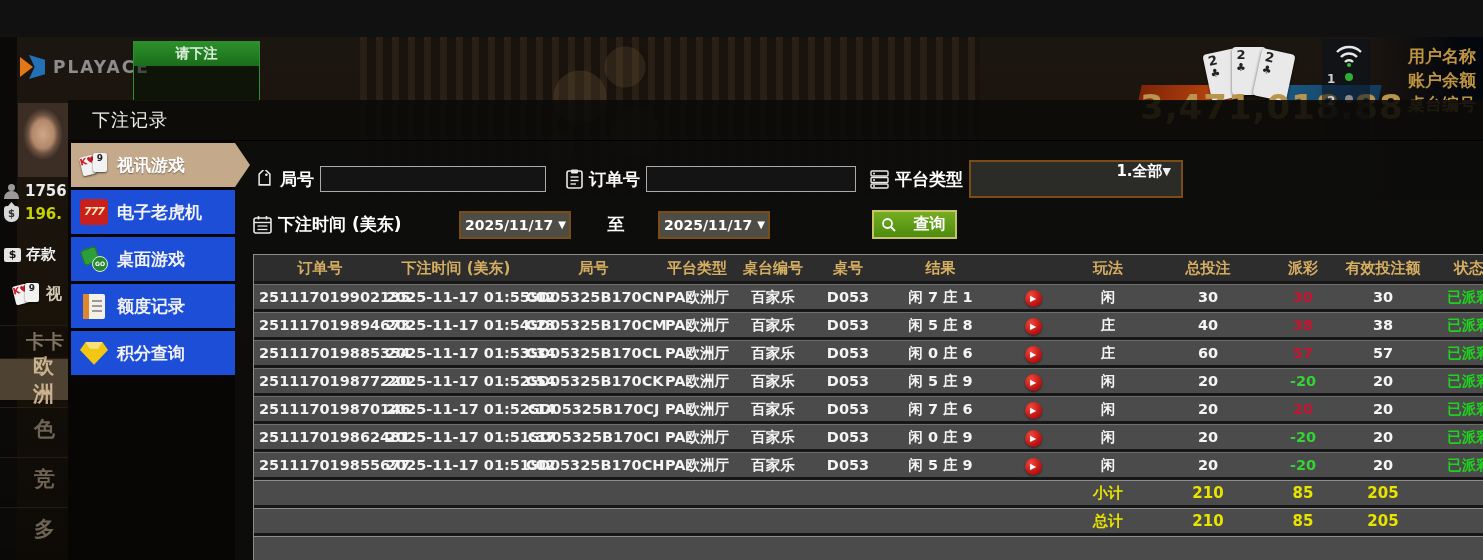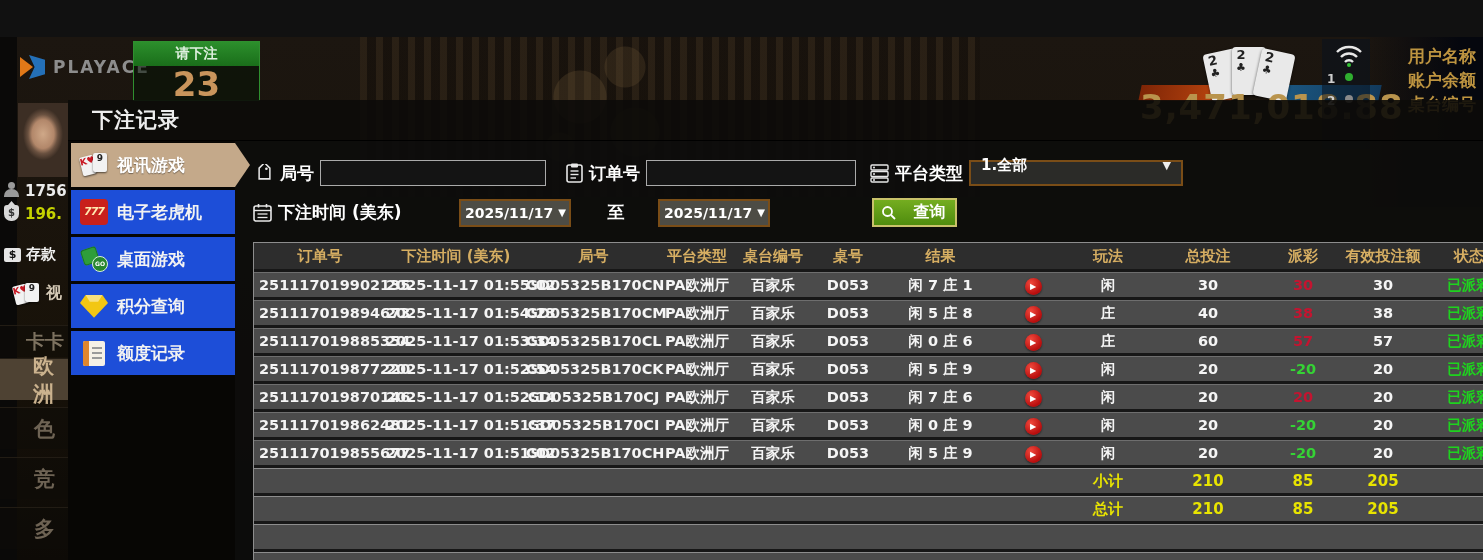--- a/index.html
+++ b/index.html
@@ -49,21 +49,21 @@
   .total-amount { position:absolute; left:1140px; top:50px; font-size:34px; font-weight:bold; color:#b9944d; letter-spacing:1px; }
   .hud-panel { position:absolute; left:1322px; top:2px; width:48px; height:110px; background:rgba(10,18,30,.55); }
   .wifi { position:absolute; left:1334px; top:6px; width:30px; height:24px; }
   .stream-no { position:absolute; left:1327px; color:#cfcfcf; font-size:12px; font-weight:bold; }
   .stream-dot { position:absolute; width:8px; height:8px; border-radius:50%; }
   .info-label { position:absolute; left:1408px; font-size:17px; font-weight:bold; color:#bd9440; white-space:nowrap; }
 
   
   .avatar { position:absolute; left:18px; top:66px; width:50px; height:74px;
     background:radial-gradient(ellipse 20px 26px at 50% 42%, #cfa888 0%, #b2876a 55%, #6a5140 75%, #3c2e24 100%), #2e241c; }
-  .u-row { position:absolute; display:flex; gap:6px; }
+  .u-row { position:absolute; display:flex; align-items:center; gap:6px; }
   .u-id { color:#ececec; font-size:15px; font-weight:bold; }
   .u-bal { color:#c6d300; font-size:15px; font-weight:bold; }
   .icon-person { width:15px; height:15px; position:relative; }
   .icon-person::before { content:''; position:absolute; left:4px; top:0; width:7px; height:7px; border-radius:50%; background:#9a9a9a; }
   .icon-person::after { content:''; position:absolute; left:0; top:7px; width:15px; height:8px; border-radius:7px 7px 0 0; background:#9a9a9a; }
   .icon-bag { width:15px; height:16px; background:#d8d8d8; border-radius:3px 3px 7px 7px; position:relative; font-size:10px; color:#333; text-align:center; line-height:16px; font-weight:bold; }
   .icon-bag::before { content:''; position:absolute; left:4px; top:-4px; width:7px; height:4px; background:#d8d8d8; clip-path:polygon(0 100%,50% 0,100% 100%); }
   .deposit { display:flex; align-items:center; gap:5px; cursor:pointer; }
   .icon-dollar { width:17px; height:14px; background:#e5e5e5; border-radius:2px; color:#111; font-size:11px; font-weight:bold; text-align:center; line-height:14px; }
   .deposit-label { color:#f0f0f0; font-size:15px; font-weight:bold; }
@@ -72,21 +72,21 @@
   .mc.k { left:0; top:2px; transform:rotate(-14deg); color:#c81822; }
   .mc.n9 { left:11px; top:0; color:#222; }
   .side-label { color:#d6cbb8; font-size:16px; font-weight:bold; }
   .nav-ghost { position:absolute; left:0; width:68px; display:flex; align-items:center; padding-left:34px; color:#6e6354; font-size:21px; font-weight:bold; border-top:1px solid #221c14; background:rgba(14,11,8,.5); }
   .nav-ghost.hl { background:#4e4233; color:#cbb28e; padding-left:33px; }
   .nav-ghost.small { font-size:19px; color:#7d7260; padding-left:26px; }
 
   
   .modal { position:absolute; left:68px; top:63px; right:0; bottom:0; }
   .modal-header { height:41px; background:rgba(12,11,9,.9); display:flex; align-items:center; padding-left:24px; border-bottom:1px solid #000; }
-  .modal-title { color:#ededed; font-size:21px; font-weight:bold; letter-spacing:1px;text-align:right; }
+  .modal-title { color:#ededed; font-size:18px; font-weight:normal; letter-spacing:1px;text-align:right; }
   .modal-body { display:flex; height:419px; }
   .sidebar { width:167px; background:#070604; padding-top:2px; }
   .tab { position:relative; height:44px; margin:0 0 3px 3px; display:flex; align-items:center; gap:9px; padding-left:9px; background:#1d4ed8; cursor:pointer; }
   .tab.active { background:#c4a98a; }
   .tab.active::after { content:''; position:absolute; right:-15px; top:0; border-top:22px solid transparent; border-bottom:22px solid transparent; border-left:15px solid #c4a98a; }
   .tab-label { color:#f2f2f2; font-size:17px; font-weight:bold; white-space:nowrap; }
   .tab.active .tab-label { color:#fff; text-shadow:0 1px 1px rgba(0,0,0,.4); }
   .tab-ico { width:28px; height:26px; position:relative; flex:none; }
   
   .ti-cards .mc.k { left:1px; top:4px; }
@@ -107,21 +107,21 @@
   .content { flex:1; background:rgba(13,13,12,.95); overflow:hidden; }
 
   
   .frow { display:flex; align-items:center; }
   .frow1 { margin:19px 0 0 20px; }
   .frow2 { margin:12px 0 0 18px; }
   .flabel { color:#fff; font-size:17px; font-weight:bold; margin:0 6px 0 6px; white-space:nowrap; }
   .fico { flex:none; }
   .tinput { width:226px; height:26px; background:#141414; border:1px solid #aaa; color:#eee; font-size:14px; padding:0 6px; }
   .tinput2 { width:210px; }
-  .fsel { width:214px; height:26px; background:#2b2b28; border:2px solid #7a4d17; color:#fff; font-size:15px; font-weight:bold; display:flex; align-items:center; justify-content:space-between; padding:0 10px 16px 10px; cursor:pointer; }
+  .fsel { width:214px; height:38px; background:#2b2b28; border:2px solid #7a4d17; color:#fff; font-size:15px; font-weight:bold; display:flex; align-items:center; justify-content:flex-end; padding:0 10px 16px 10px; cursor:pointer; }
   .fsel .car { font-size:11px; color:#eee; }
   .dsel { width:112px; height:28px; background:#4d4c45; border:2px solid #7a4d17; color:#fff; font-size:14px; font-weight:bold; display:flex; align-items:center; justify-content:center; gap:5px; cursor:pointer; }
   .dsel .car { font-size:10px; }
   .to-label { color:#fff; font-size:17px; font-weight:bold; margin:0 34px 0 36px; }
   .search-btn { margin-left:102px; height:29px; padding:0 10px 0 7px; background:linear-gradient(180deg,#74ad20,#4f8c0e); border:2px solid #c9c26a; color:#fff; font-size:16px; font-weight:bold; display:flex; align-items:center; gap:16px; cursor:pointer; }
 
   
   .btable { margin:15px 0 0 18px; width:1249px; border-top:1px solid #8d8d8d; border-left:1px solid #8d8d8d; background:#171717; }
   .trow, .hrow, .sumrow, .erow { display:grid; grid-template-columns:132px 140px 135px 72px 80px 70px 115px 70px 80px 120px 70px 90px 82px; align-items:center; }
   .hrow { height:26px; background:#2d2d2d; margin-bottom:3px; }
@@ -158,21 +158,20 @@
     <div class="brand">
       <div class="brand-icon">
           <div class="tri-o"></div>
           <div class="tri-b"></div>
         </div>
       <span class="brand-name">PLAYACE</span>
     </div>
 
     <div class="countdown">
       <div class="cd-head">请下注</div>
-      <div class="cd-num">23</div>
     </div>
 
     <div class="bar-red"></div>
     <div class="bar-blue"></div>
     <div class="pcards">
       <div class="pcard c1">
           <div class="rk"><span>2</span><span class="st">♣</span></div>
         </div>
       <div class="pcard c2">
           <div class="rk"><span>2</span><span class="st">♣</span></div>
@@ -241,26 +240,26 @@
           </div>
           <div class="tab">
             <span class="tab-ico ti-777">777</span>
             <span class="tab-label">电子老虎机</span>
           </div>
           <div class="tab">
             <span class="tab-ico ti-dice"></span>
             <span class="tab-label">桌面游戏</span>
           </div>
           <div class="tab">
+            <span class="tab-ico ti-doc"></span>
+            <span class="tab-label">额度记录</span>
+          </div>
+          <div class="tab">
             <span class="tab-ico ti-gem"></span>
             <span class="tab-label">积分查询</span>
-          </div>
-          <div class="tab">
-            <span class="tab-ico ti-doc"></span>
-            <span class="tab-label">额度记录</span>
           </div>
         </div>
 
         <div class="content">
 
           <div class="frow frow1">
             <svg class="fico" width="19" height="19" viewBox="0 0 20 20">
               <path d="M2 2 h8 l8 8 -8 8 -8 -8 z" fill="none" stroke="#e8e8e8" stroke-width="1.6" transform="rotate(45 10 10)"></path>
               <circle cx="12" cy="5" r="1.4" fill="#e8e8e8"></circle>
             </svg>

